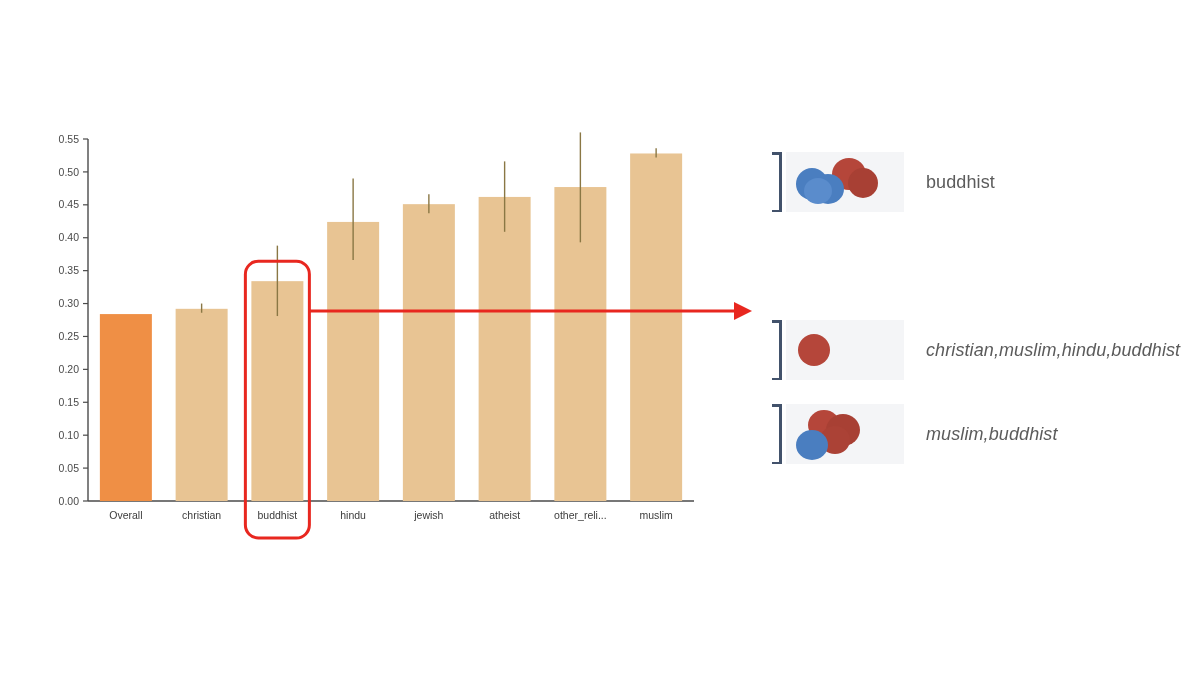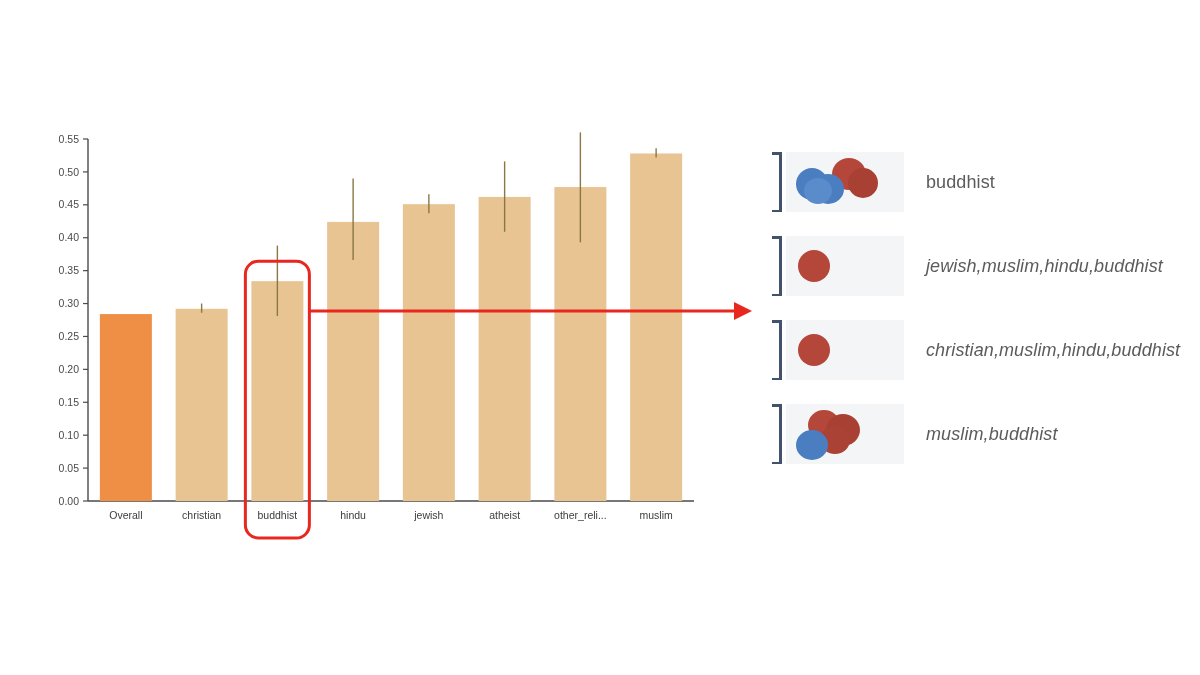--- a/index.html
+++ b/index.html
@@ -135,29 +135,20 @@
       <div class="thumb">
         <div class="blob" style="left:46px;top:6px;width:34px;height:32px;background:#b5463a"></div>
         <div class="blob" style="left:62px;top:16px;width:30px;height:30px;background:#a84034"></div>
         <div class="blob" style="left:10px;top:16px;width:32px;height:32px;background:#4a7ec0"></div>
         <div class="blob" style="left:26px;top:22px;width:32px;height:30px;background:#4a7ec0"></div>
         <div class="blob" style="left:18px;top:26px;width:28px;height:26px;background:#5a8ccc"></div>
       </div>
       <div class="legend-label">buddhist</div>
     </div>
 
-    <div class="legend-row" style="top:84px">
-      <div class="bracket">
-          <i></i>
-        </div>
-      <div class="thumb">
-        <div class="blob" style="left:12px;top:14px;width:32px;height:32px;background:#b5463a"></div>
-      </div>
-      <div class="legend-label italic">jewish,muslim,hindu,buddhist</div>
-    </div>
 
     <div class="legend-row" style="top:252px">
       <div class="bracket">
           <i></i>
         </div>
       <div class="thumb">
         <div class="blob" style="left:22px;top:6px;width:32px;height:30px;background:#b5463a"></div>
         <div class="blob" style="left:40px;top:10px;width:34px;height:32px;background:#a84034"></div>
         <div class="blob" style="left:34px;top:22px;width:30px;height:28px;background:#ab4236"></div>
         <div class="blob" style="left:10px;top:26px;width:32px;height:30px;background:#4a7ec0"></div>

